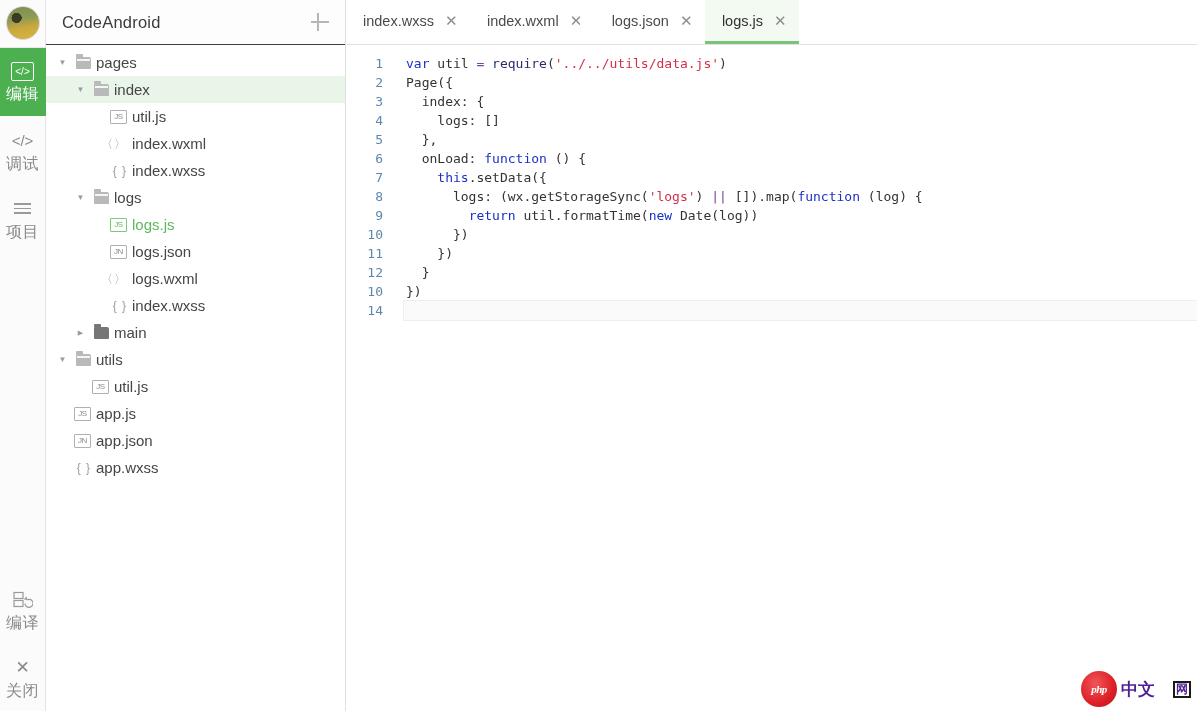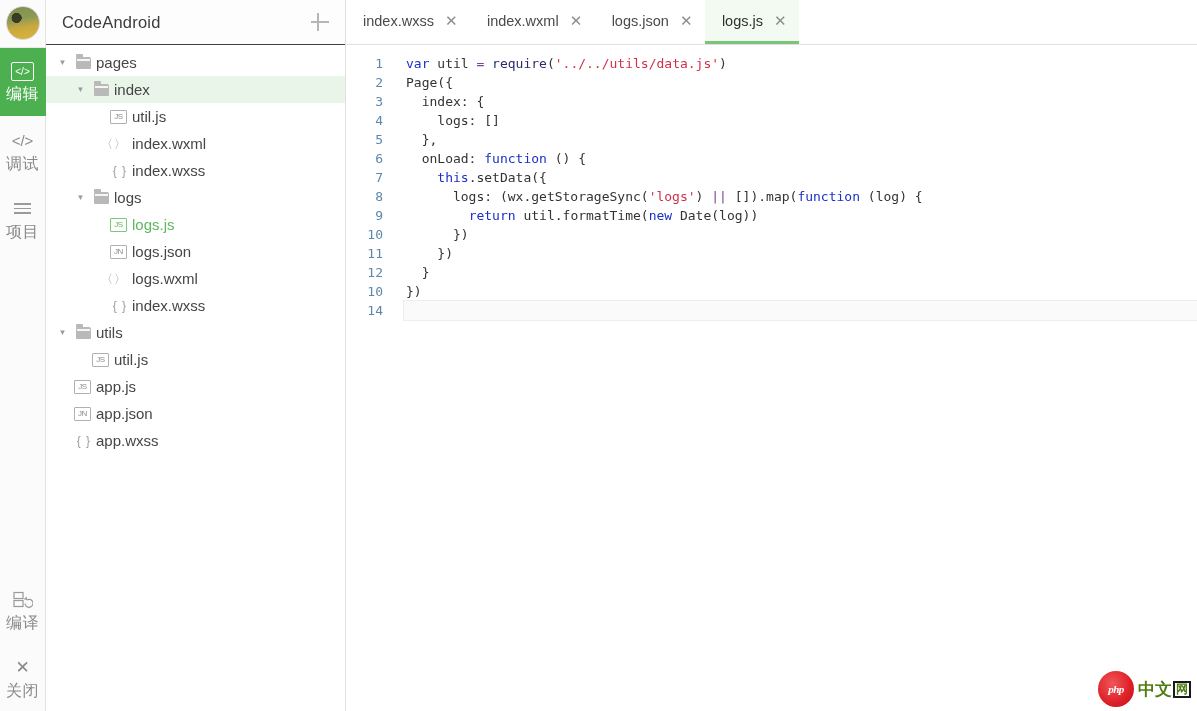--- a/index.html
+++ b/index.html
@@ -377,25 +377,25 @@
     font-weight: bold;
     display: flex;
     align-items: center;
     justify-content: center;
     letter-spacing: -0.5px;
     font-family: "Liberation Serif", serif;
   }
   .wm-text {
     font-size: 17px;
     font-weight: bold;
-    color: #4d7c0f;
+    color: #4c1d95;
     letter-spacing: 0px;
     display: flex;
     align-items: center;
-    gap: 1px;
+    gap: 18px;
   }
   .wm-text .boxed {
     border: 2px solid #1a1a1a;
     font-size: 12px;
     line-height: 13px;
     padding: 0 1px;
   }
 </style>
 </head>
 <body>
@@ -513,20 +513,27 @@
             <span class="angle-icon">〈〉</span>
           </span>
           <span>logs.wxml</span>
         </div>
         <div class="tree-row" style="padding-left: 46px;">
           <span class="arrow none"></span>
           <span class="ficon">
             <span class="brace-icon">{ }</span>
           </span>
           <span>index.wxss</span>
+        </div>
+        <div class="tree-row" style="padding-left: 28px;">
+          <span class="arrow right"></span>
+          <span class="ficon">
+            <span class="folder-closed"></span>
+          </span>
+          <span>main</span>
         </div>
         <div class="tree-row" style="padding-left: 10px;">
           <span class="arrow down"></span>
           <span class="ficon">
             <span class="folder-open"></span>
           </span>
           <span>utils</span>
         </div>
         <div class="tree-row" style="padding-left: 28px;">
           <span class="arrow none"></span>

